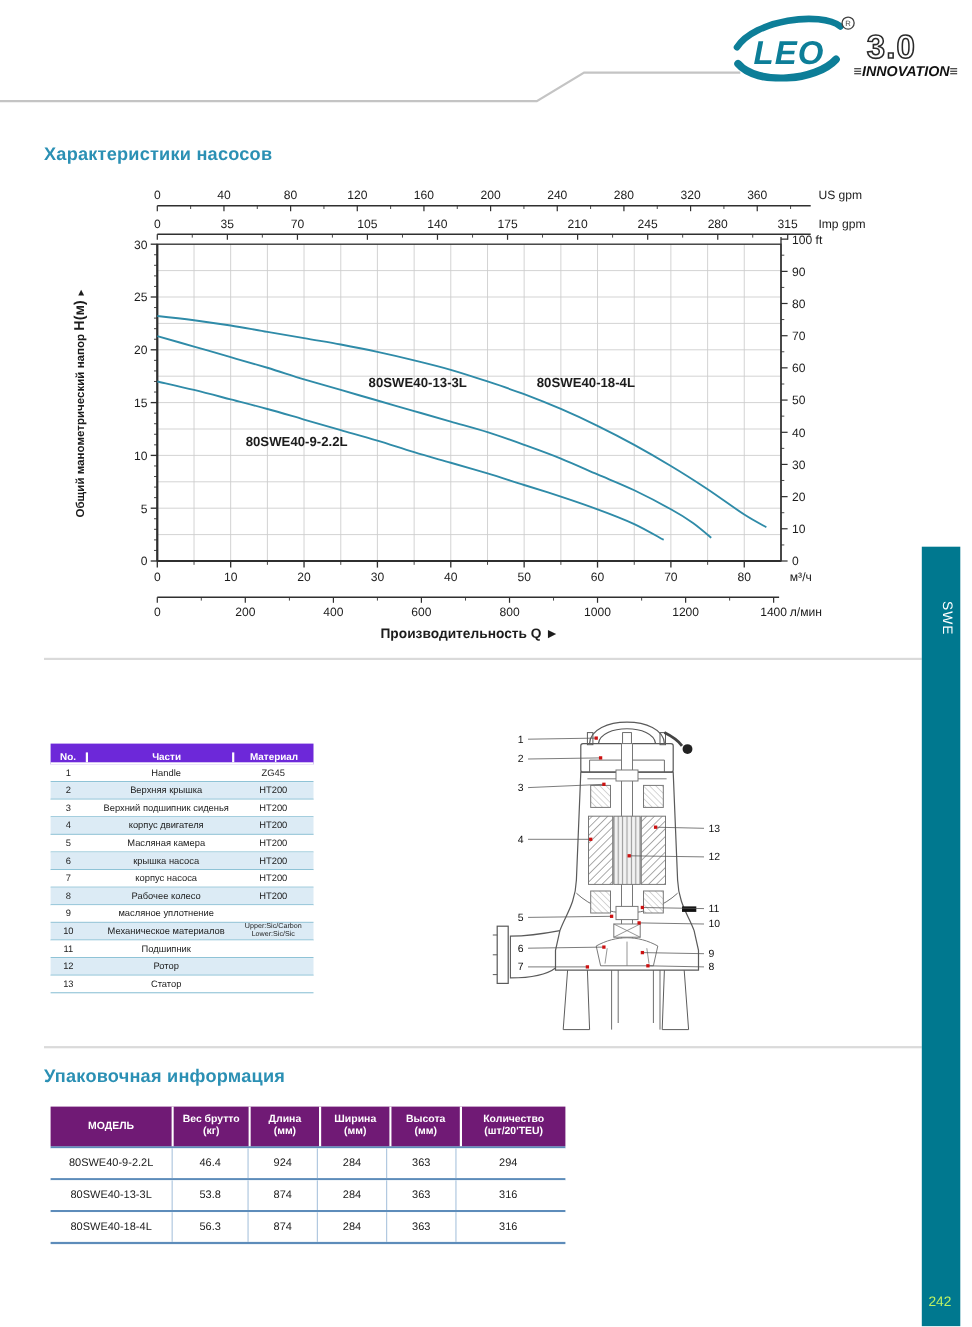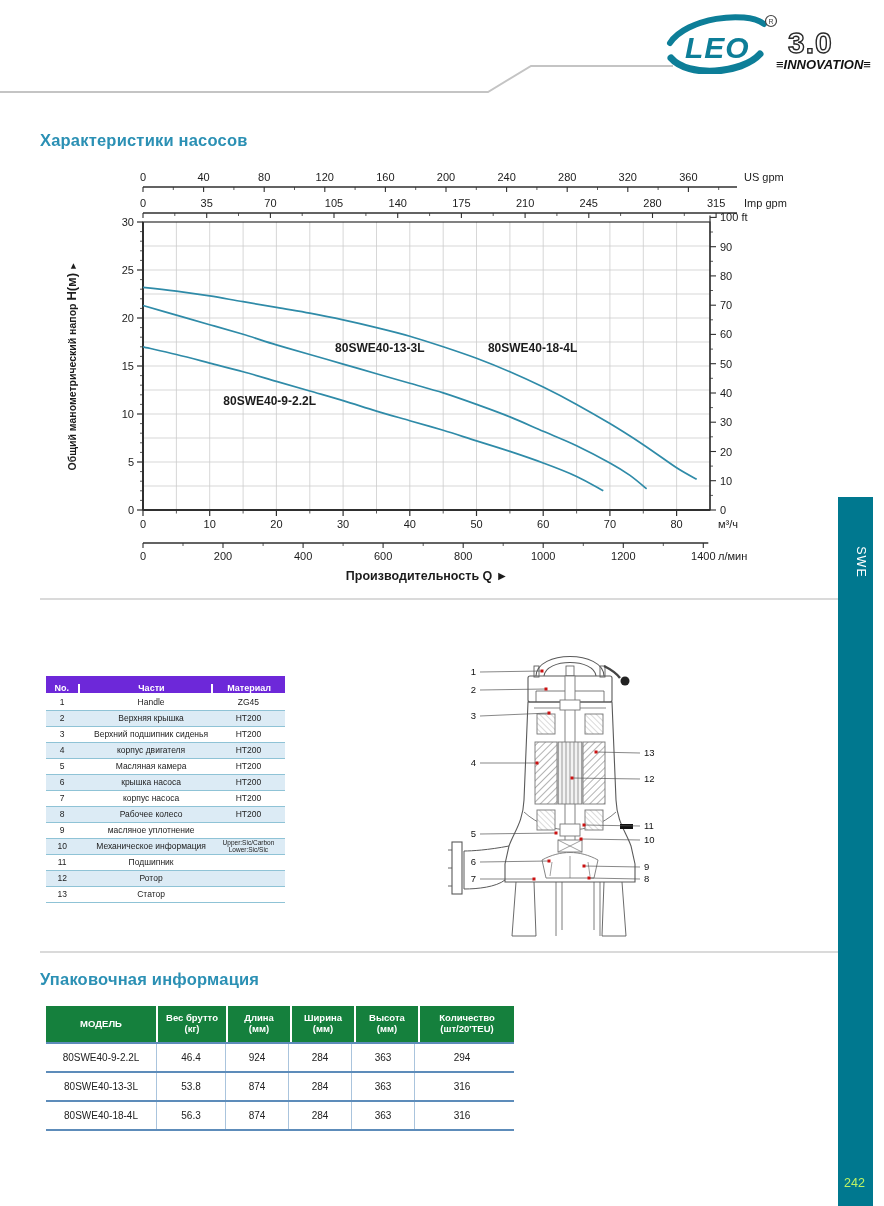--- a/index.html
+++ b/index.html
@@ -17,21 +17,21 @@
   .mt-row.alt{background:#dcebf5;}
   .mt-cell{display:flex;align-items:center;justify-content:center;text-align:center;line-height:1.05;}
   .mt-cell.c0{width:34px;}.mt-cell.c1{width:128px;padding-left:12px;}.mt-cell.c2{width:77px;}
   .mt-head .mt-cell{border-right:2px solid #fff;}
   .mt-head .mt-cell:last-child{border-right:none;}
   .mt-cell.small{font-size:6.5px;white-space:pre-line;}
   
   #packing-table{position:absolute;left:46px;top:1006px;font-size:10px;color:#222;}
   .pk-row{display:flex;}
   .pk-row.pk-head{height:36px;border-bottom:2px solid #5d8cba;}
-  .pk-head .pk-cell{background:#15803d;color:#fff;font-weight:bold;font-size:9.5px;
+  .pk-head .pk-cell{background:#701a75;color:#fff;font-weight:bold;font-size:9.5px;
                     border-right:2px solid #fff;white-space:pre-line;}
   .pk-head .pk-cell:last-child{border-right:none;}
   .pk-row.pk-body{height:27px;border-bottom:2px solid #5d8cba;background:#fff;}
   .pk-body .pk-cell{border-right:1px solid #aac4dd;}
   .pk-body .pk-cell:last-child{border-right:none;}
   .pk-cell{display:flex;align-items:center;justify-content:center;text-align:center;line-height:1.15;}
   .pk-cell.c0{width:110px;}.pk-cell.c1{width:68px;text-align:center;}.pk-cell.c2{width:62px;}
   .pk-cell.c3{width:62px;}.pk-cell.c4{width:62px;}.pk-cell.c5{width:94px;}
   
   .band{position:absolute;left:838px;top:497px;width:46px;height:709px;background:#00788f;}
@@ -336,21 +336,21 @@
         <div class="mt-cell c1">Рабочее колесо</div>
         <div class="mt-cell c2">HT200</div>
       </div>
       <div class="mt-row">
         <div class="mt-cell c0">9</div>
         <div class="mt-cell c1">масляное уплотнение</div>
         <div class="mt-cell c2"></div>
       </div>
       <div class="mt-row alt">
         <div class="mt-cell c0">10</div>
-        <div class="mt-cell c1">Механическое информация</div>
+        <div class="mt-cell c1">Механическое материалов</div>
         <div class="mt-cell c2 small">Upper:Sic/Carbon
 Lower:Sic/Sic</div>
       </div>
       <div class="mt-row">
         <div class="mt-cell c0">11</div>
         <div class="mt-cell c1">Подшипник</div>
         <div class="mt-cell c2"></div>
       </div>
       <div class="mt-row alt">
         <div class="mt-cell c0">12</div>

